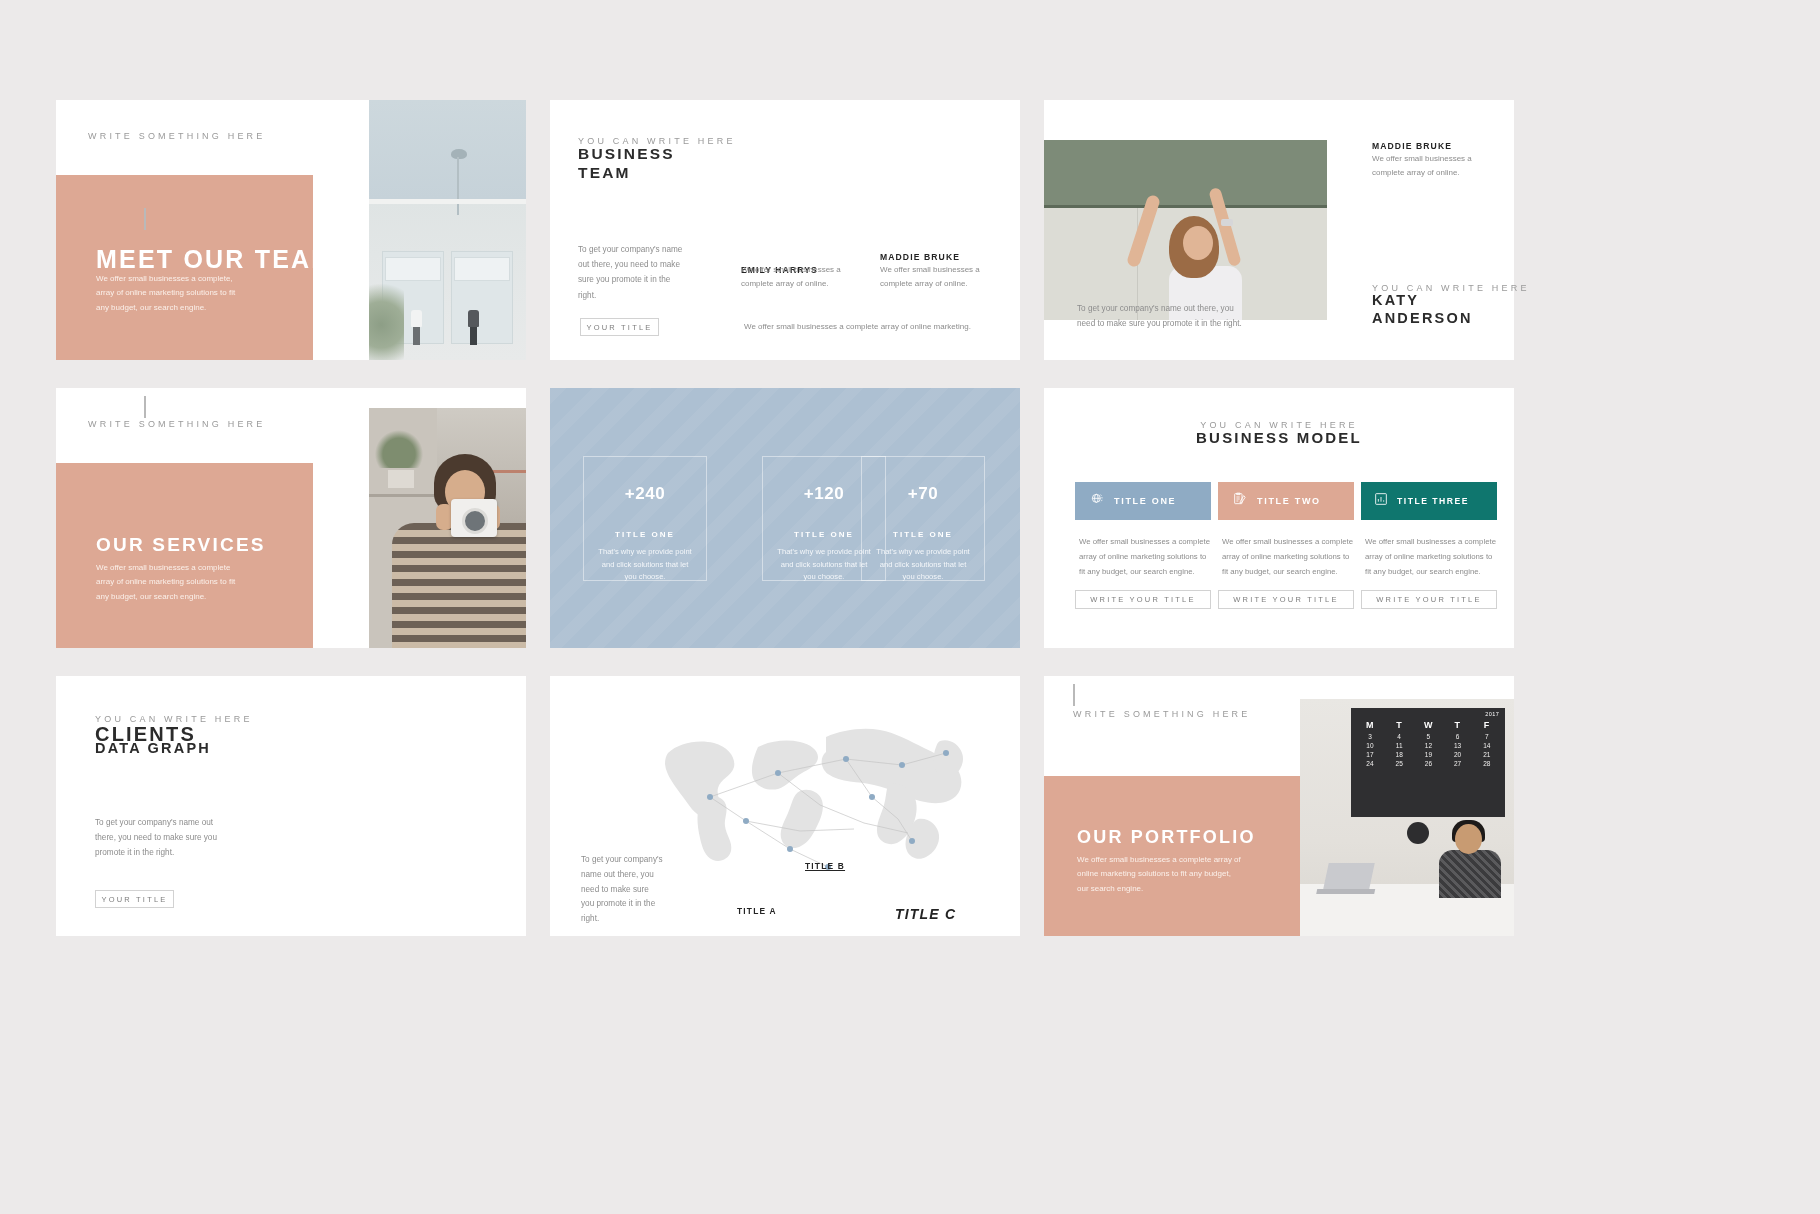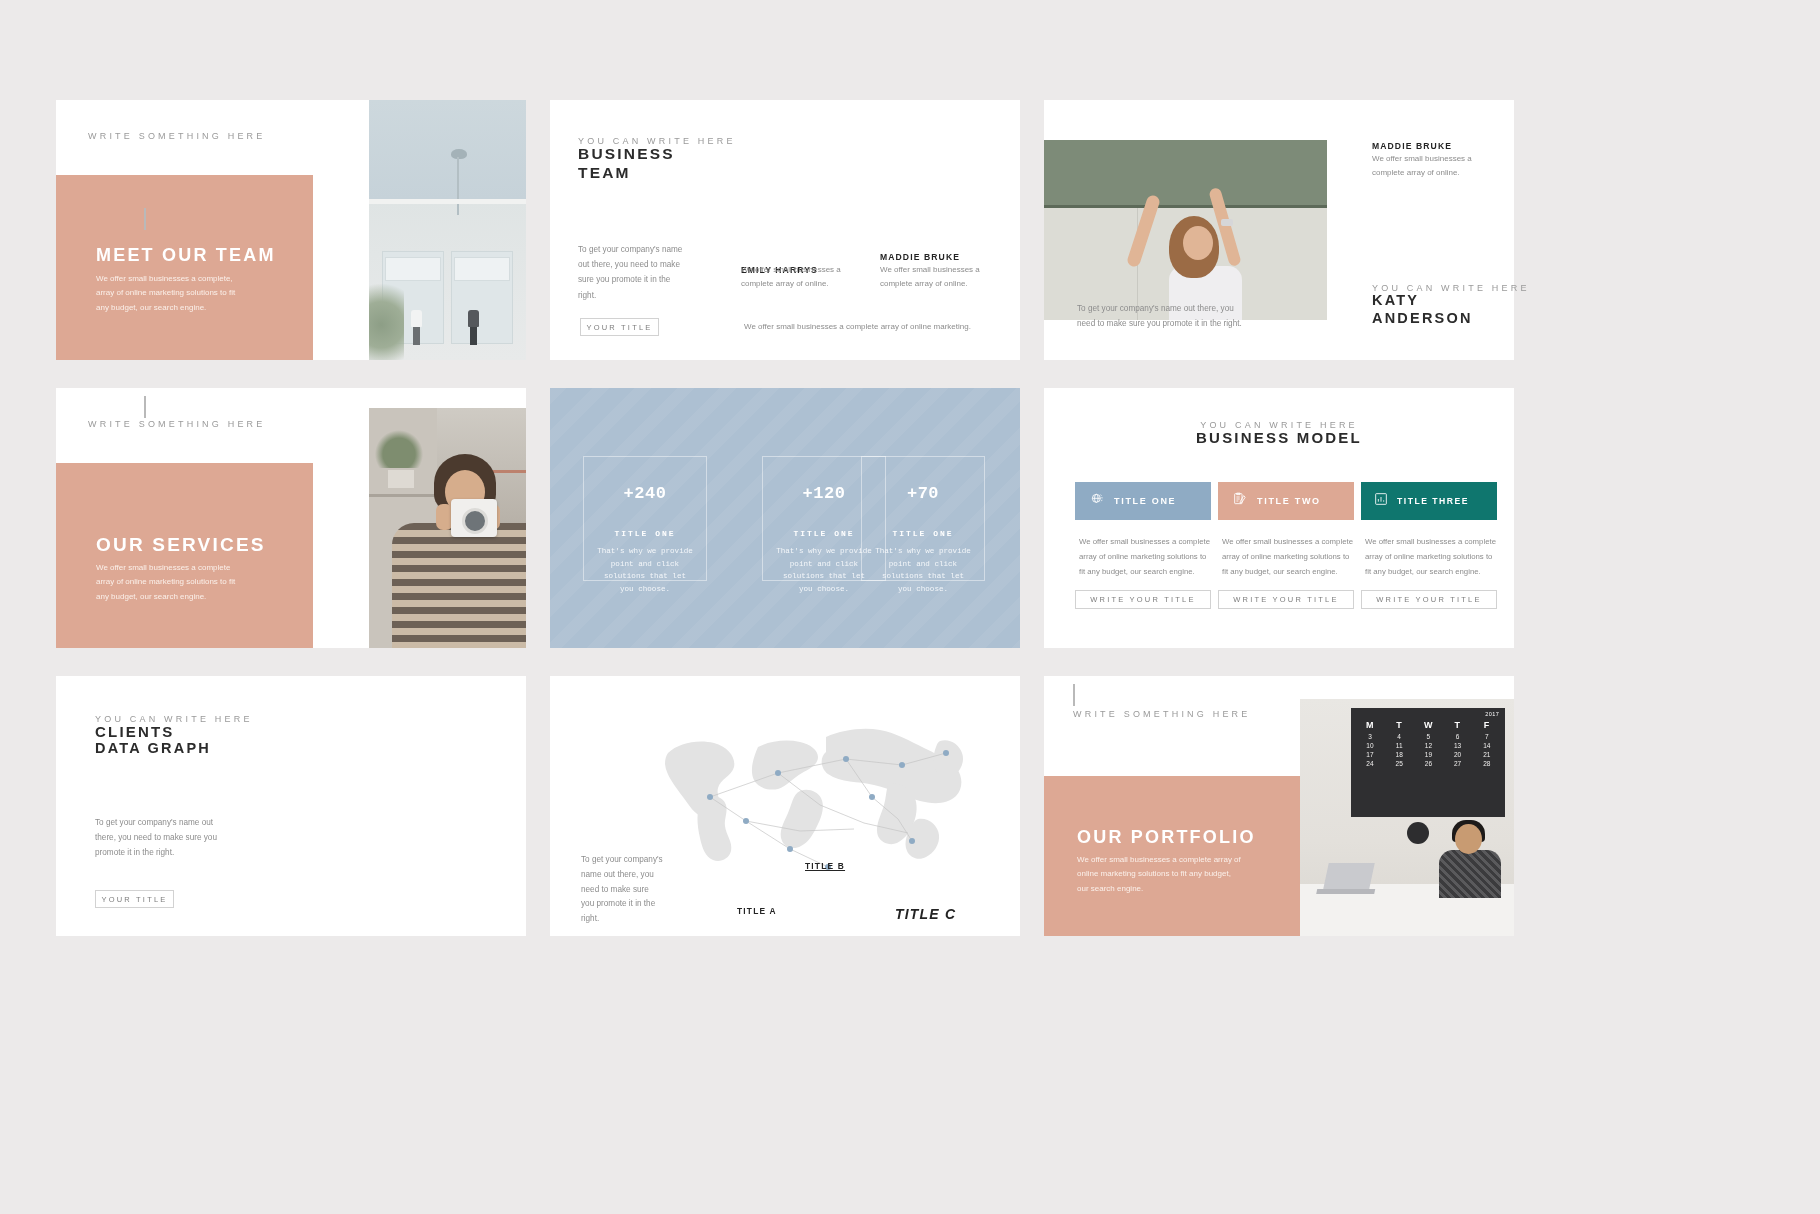--- a/index.html
+++ b/index.html
@@ -115,21 +115,21 @@
   .ph-camera .handL, .ph-camera .handR { position:absolute; top:40%; width:17px; height:26px; border-radius:7px; background:#d6ad8c; }
   .ph-camera .handL { left:35%; } .ph-camera .handR { left:60%; }
 
   
   #s5 { left:550px; top:388px; width:470px; height:260px; background:#adc0d2; }
   #s5 .diag { position:absolute; inset:0;
      background: repeating-linear-gradient(135deg, rgba(255,255,255,.055) 0 12px, rgba(255,255,255,0) 12px 30px); }
   #s5 .stat-card {
      position:absolute; top:68px; width:124px; height:125px;
      border:1px solid rgba(255,255,255,.45);
-     display:flex; flex-direction:column; align-items:center;font-family:Liberation Mono, monospace;
+     display:flex; flex-direction:column; align-items:center;
   }
   #s5 .c1 { left:33px; } #s5 .c2 { left:172px;margin-left:40px; } #s5 .c3 { left:311px; }
   #s5 .stat-num { margin-top:27px; font-size:17px; font-weight:700; color:#fff; letter-spacing:.5px; }
   #s5 .stat-title { margin-top:26px; font-size:8px; font-weight:700; letter-spacing:2px; color:#fff; }
   #s5 .stat-desc { margin-top:7px; width:100px; text-align:center; font-size:7.6px; line-height:1.65; color:#f4f7fa; }
 
   
   #s6 { left:1044px; top:388px; width:470px; height:260px; }
 
   
@@ -186,21 +186,21 @@
         <div class="person p2">
             <div class="tshirt"></div>
             <div class="legs"></div>
           </div>
         <div class="foliage"></div>
       </div>
     </div>
   </div>
   <div class="tick-mark" style="left:144px; top:208px; height:22px;"></div>
   <div class="eyebrow" style="position:absolute; left:88px; top:131px;">WRITE SOMETHING HERE</div>
-  <div class="big-title" style="position:absolute; left:96px; top:245px; font-size:18px; color:#fff;text-align:right;">MEET OUR TEAM</div>
+  <div class="big-title" style="position:absolute; left:96px; top:245px; font-size:25px; color:#fff;text-align:right;">MEET OUR TEAM</div>
   <div style="position:absolute; left:96px; top:272px; width:152px; font-size:8px; line-height:1.8; color:#fbf0ea;">We offer small businesses a complete, array of online marketing solutions to fit any budget, our search engine.</div>
 
   <div class="slide" id="s2">
     
     
   </div>
   <div class="eyebrow" style="position:absolute; left:578px; top:136px;">YOU CAN WRITE HERE</div>
   <div class="big-title" style="position:absolute; left:578px; top:144px; font-size:15.5px; width:110px; line-height:1.25;">BUSINESS TEAM</div>
   <div style="position:absolute; left:578px; top:242px; width:112px; font-size:8.2px; line-height:1.85; color:#8d8d8d;">To get your company's name out there, you need to make sure you promote it in the right.</div>
   <div class="outline-btn" style="position:absolute; left:580px; top:318px; width:79px; height:18px;">YOUR TITLE</div>
@@ -315,21 +315,21 @@
   <div style="position:absolute; left:1365px; top:535px; width:132px; font-size:7.8px; line-height:1.9; color:#8d8d8d;">We offer small businesses a complete array of online marketing solutions to fit any budget, our search engine.</div>
 
   <div class="outline-btn" style="position:absolute; left:1075px; top:590px; width:136px; height:19px;">WRITE YOUR TITLE</div>
   <div class="outline-btn" style="position:absolute; left:1218px; top:590px; width:136px; height:19px;">WRITE YOUR TITLE</div>
   <div class="outline-btn" style="position:absolute; left:1361px; top:590px; width:136px; height:19px;">WRITE YOUR TITLE</div>
 
   <div class="slide" id="s7">
     
   </div>
   <div class="eyebrow" style="position:absolute; left:95px; top:714px;">YOU CAN WRITE HERE</div>
-  <div class="big-title" style="position:absolute; left:95px; top:723px; font-size:15px;">CLIENTS</div>
+  <div class="big-title" style="position:absolute; left:95px; top:723px; font-size:20px;">CLIENTS</div>
   <div class="big-title" style="position:absolute; left:95px; top:740px; font-size:14.5px;">DATA GRAPH</div>
   <div style="position:absolute; left:95px; top:815px; width:138px; font-size:8.2px; line-height:1.85; color:#8d8d8d;">To get your company's name out there, you need to make sure you promote it in the right.</div>
   <div class="outline-btn" style="position:absolute; left:95px; top:890px; width:79px; height:18px;">YOUR TITLE</div>
 
   <div class="slide" id="s8">
     <svg width="340" height="200" viewBox="0 0 340 200">
       <g fill="#e3e3e3">
         <path d="M18 52c10-10 30-14 46-10 14 4 22 14 20 24-2 9-14 12-16 21-2 8 4 14 2 22-2 7-10 9-17 7-9-3-14-12-20-20-8-11-17-22-18-33 0-5 1-8 3-11z"></path>
         <path d="M62 96c6-2 12 2 14 8 2 7-2 14-1 21 1 9 8 16 6 25-2 8-11 12-18 9-8-3-11-13-13-22-3-13-4-27 1-36 2-3 6-5 11-5z"></path>
         <path d="M108 46c12-6 28-8 42-5 10 2 18 8 18 15 0 8-9 12-16 16-9 5-15 13-24 16-9 2-20-1-24-9-5-10 0-24 4-33z"></path>

